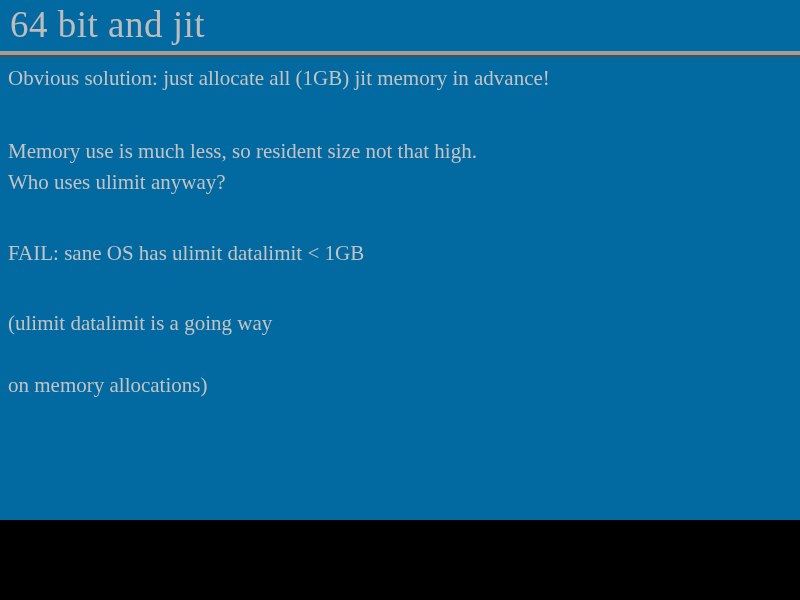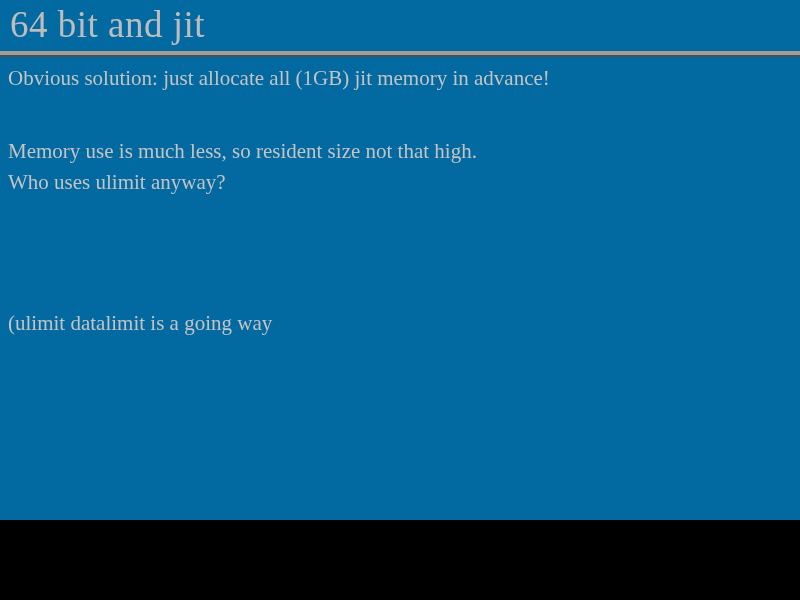--- a/index.html
+++ b/index.html
@@ -62,18 +62,20 @@
     <div class="sep-light"></div>
     <div class="sep-dark"></div>
   </div>
 
   <div class="body-line" style="top:63px">Obvious solution: just allocate all (1GB) jit memory in advance!</div>
 
   <div class="body-line" style="top:167px">Who uses ulimit anyway?</div>
 
   <div class="body-line" style="top:136px">Memory use is much less, so resident size not that high.</div>
 
+  <div class="body-line" style="top:238px">FAIL: sane OS has ulimit datalimit &lt; 1GB</div>
 
   <div class="body-line" style="top:308px">(ulimit datalimit is a going way</div>
 
 
+  <div class="body-line" style="top:370px">on memory allocations)</div>
 
 </div>
 
 </body></html>

